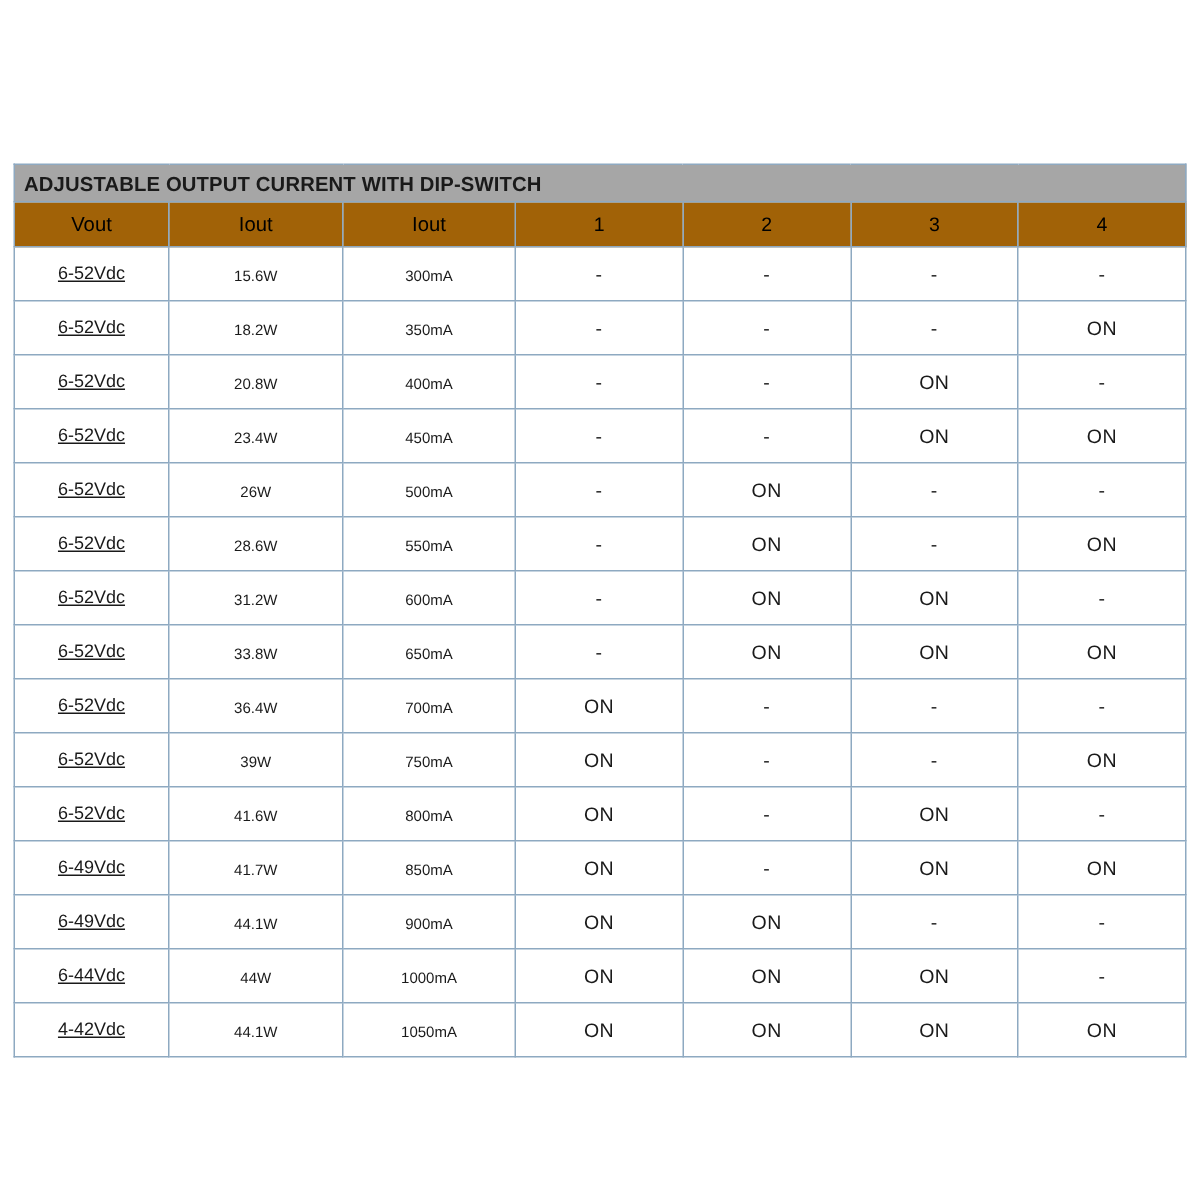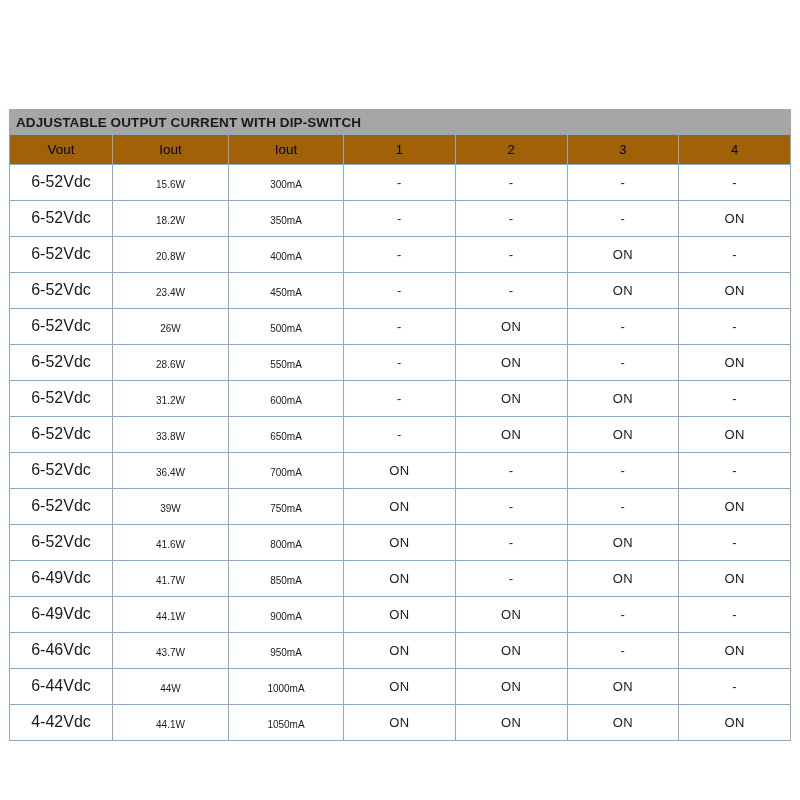--- a/index.html
+++ b/index.html
@@ -73,22 +73,23 @@
     height: 32px;
     padding: 0;
     text-align: center;
     vertical-align: middle;
     background: #ffffff;
     font-size: 13.5px;
     color: #1a1a1a;
     white-space: nowrap;
   }
   tr.data-row td.cell-vout {
-    font-size: 16px;
+    font-size: 12px;
     padding-bottom: 2px;
+    text-decoration: underline;
   }
   tr.data-row td.cell-pout,
   tr.data-row td.cell-iout {
     font-size: 10px;
     padding-top: 3px;
   }
   tr.data-row td.cell-sw {
     font-size: 13px;
     letter-spacing: 0.3px;
   }
@@ -237,29 +238,20 @@
         <tr class="data-row">
           <td class="cell-vout">6-49Vdc</td>
           <td class="cell-pout">44.1W</td>
           <td class="cell-iout">900mA</td>
           <td class="cell-sw">ON</td>
           <td class="cell-sw">ON</td>
           <td class="cell-sw off">-</td>
           <td class="cell-sw off">-</td>
         </tr>
         <tr class="data-row">
-          <td class="cell-vout">6-46Vdc</td>
-          <td class="cell-pout">43.7W</td>
-          <td class="cell-iout">950mA</td>
-          <td class="cell-sw">ON</td>
-          <td class="cell-sw">ON</td>
-          <td class="cell-sw off">-</td>
-          <td class="cell-sw">ON</td>
-        </tr>
-        <tr class="data-row">
           <td class="cell-vout">6-44Vdc</td>
           <td class="cell-pout">44W</td>
           <td class="cell-iout">1000mA</td>
           <td class="cell-sw">ON</td>
           <td class="cell-sw">ON</td>
           <td class="cell-sw">ON</td>
           <td class="cell-sw off">-</td>
         </tr>
         <tr class="data-row">
           <td class="cell-vout">4-42Vdc</td>

